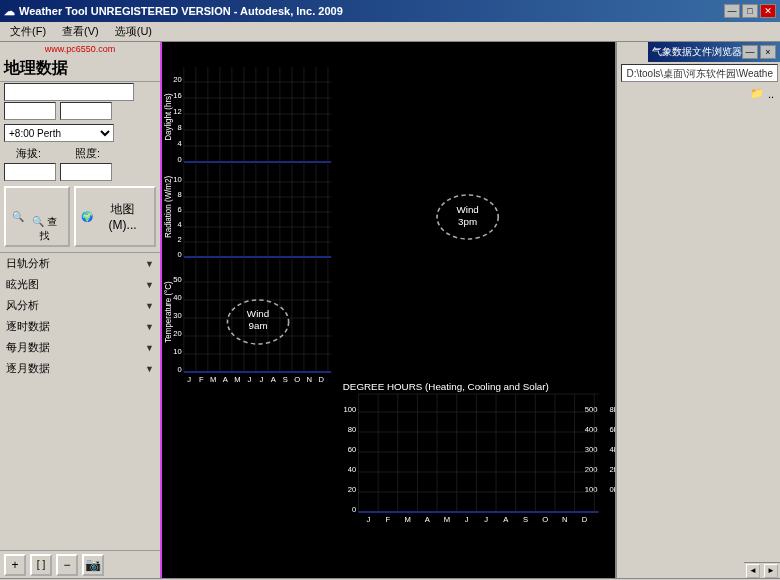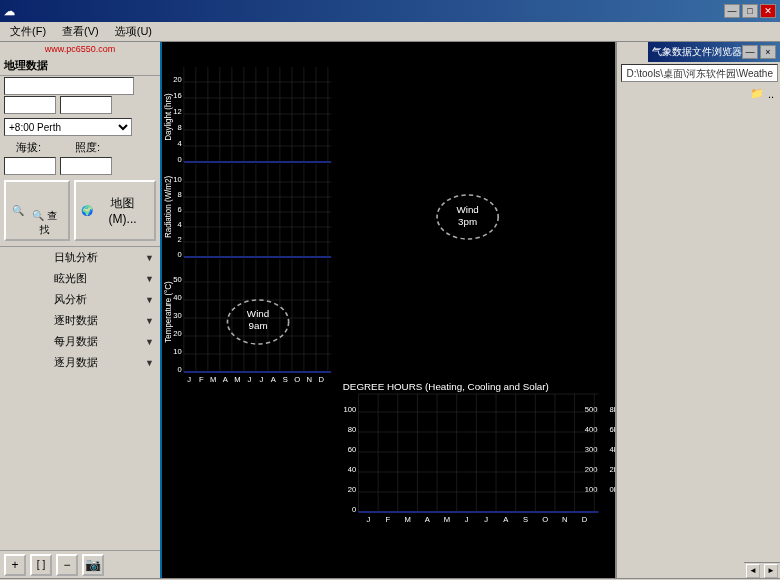--- a/index.html
+++ b/index.html
@@ -6,36 +6,36 @@
     body { width: 780px; height: 580px; background: #c0c0c0; font-family: 'MS Sans Serif', Arial, sans-serif; font-size: 11px; overflow: hidden; }
 
     
     .title-bar { background: linear-gradient(to right, #0a246a, #3a6ea5); color: white; height: 22px; display: flex; align-items: center; justify-content: space-between; padding: 0 4px; }
     .title-bar-left { display: flex; align-items: center; gap: 4px; font-size: 11px; font-weight: bold; }
     .title-bar-buttons { display: flex; gap: 2px; }
     .tb-btn { width: 16px; height: 14px; background: #c0c0c0; border: 1px solid #888; font-size: 9px; display: flex; align-items: center; justify-content: center; cursor: pointer; color: black; }
     .menu-item { padding: 2px 8px; cursor: pointer; }
 
     
-    .left-panel { width: 162px; background: #d4d0c8; border-right: 2px solid #0369a1; display: flex; flex-direction: column; flex-shrink: 0; }
+    .left-panel { width: 162px; background: #d4d0c8; border-right: 2px solid #d946ef; display: flex; flex-direction: column; flex-shrink: 0; }
     .watermark { color: #cc0000; font-size: 9px; text-align: center; padding: 2px; overflow: hidden; white-space: nowrap; }
-    .left-section-title { background: #d4d0c8; font-size: 11px; font-weight: bold; padding: 2px 4px; border-bottom: 1px solid #999; }
+    .left-section-title { background: #d4d0c8; font-size: 16px; font-weight: bold; padding: 2px 4px; border-bottom: 1px solid #999; }
     .left-field-row { display: flex; align-items: center; padding: 2px 4px; gap: 4px; }
     .left-input-wide { border: 1px inset #888; background: white; height: 18px; font-size: 11px; width: 130px; margin: 1px 4px; }
     .left-row-two { display: flex; gap: 4px; padding: 2px 4px; }
     .left-input-small { border: 1px inset #888; background: white; height: 18px; font-size: 11px; width: 52px; }
     .timezone-row { display: flex; align-items: center; padding: 2px 4px; gap: 2px; }
-    .timezone-select { border: 1px inset #888; background: white; height: 18px; font-size: 10px; width: 128px; }
+    .timezone-select { border: 1px inset #888; background: white; height: 18px; font-size: 10px; width: 110px; }
     .alt-row { display: flex; gap: 19px; padding: 2px 16px; }
     .btn-row { display: flex; gap: 4px; padding: 3px 4px; }
     .win-btn { background: #d4d0c8; border: 2px outset #fff; padding: 2px 6px; font-size: 11px; cursor: pointer; display: flex; align-items: center; gap: 3px; }
 
     
     .nav-section { border-top: 1px solid #999; margin-top: 2px; }
-    .nav-item { display: flex; align-items: center; justify-content: space-between; padding: 3px 6px; cursor: pointer; font-size: 11px; margin-left: 48px; }
+    .nav-item { display: flex; align-items: center; justify-content: space-between; padding: 3px 6px; cursor: pointer; font-size: 11px; }
     .nav-arrow { color: #333; font-size: 9px; }
 
     
     .bottom-bar { height: 28px; background: #d4d0c8; border-top: 1px solid #999; display: flex; align-items: center; padding: 0 4px; gap: 6px; }
     .bottom-icon { width: 22px; height: 22px; background: #d4d0c8; border: 2px outset #fff; display: flex; align-items: center; justify-content: center; cursor: pointer; font-size: 12px; }
     .status-bar { height: 18px; background: #d4d0c8; border-top: 1px solid #888; font-size: 11px; display: flex; align-items: center; padding: 0 4px; }
 
     
     .center-panel { flex: 1; background: #000; display: flex; flex-direction: column; overflow: hidden; position: relative; }
 
@@ -48,20 +48,21 @@
     .right-hscroll { height: 16px; background: #d4d0c8; border-top: 1px solid #888; display: flex; align-items: center; padding: 0 2px; }
     .scroll-btn { width: 14px; height: 14px; background: #d4d0c8; border: 1px outset #fff; font-size: 8px; display: flex; align-items: center; justify-content: center; cursor: pointer; }
     .scroll-track { flex: 1; height: 10px; background: #a0a0a0; margin: 0 2px; }
   </style>
 </head>
 <body>
 
 <div class="title-bar">
   <div class="title-bar-left">
     <span>☁</span>
+    <span>Weather Tool UNREGISTERED VERSION -  Autodesk, Inc. 2009</span>
   </div>
   <div class="title-bar-buttons">
     <div class="tb-btn">—</div>
     <div class="tb-btn">□</div>
     <div class="tb-btn" style="background:#c00;color:white;">✕</div>
   </div>
 </div>
 
 <div style="display:flex; background:#d4d0c8; height:20px; align-items:center; padding:0 2px; border-bottom:1px solid #888; font-size:11px;">
   <span class="menu-item">文件(F)</span>

